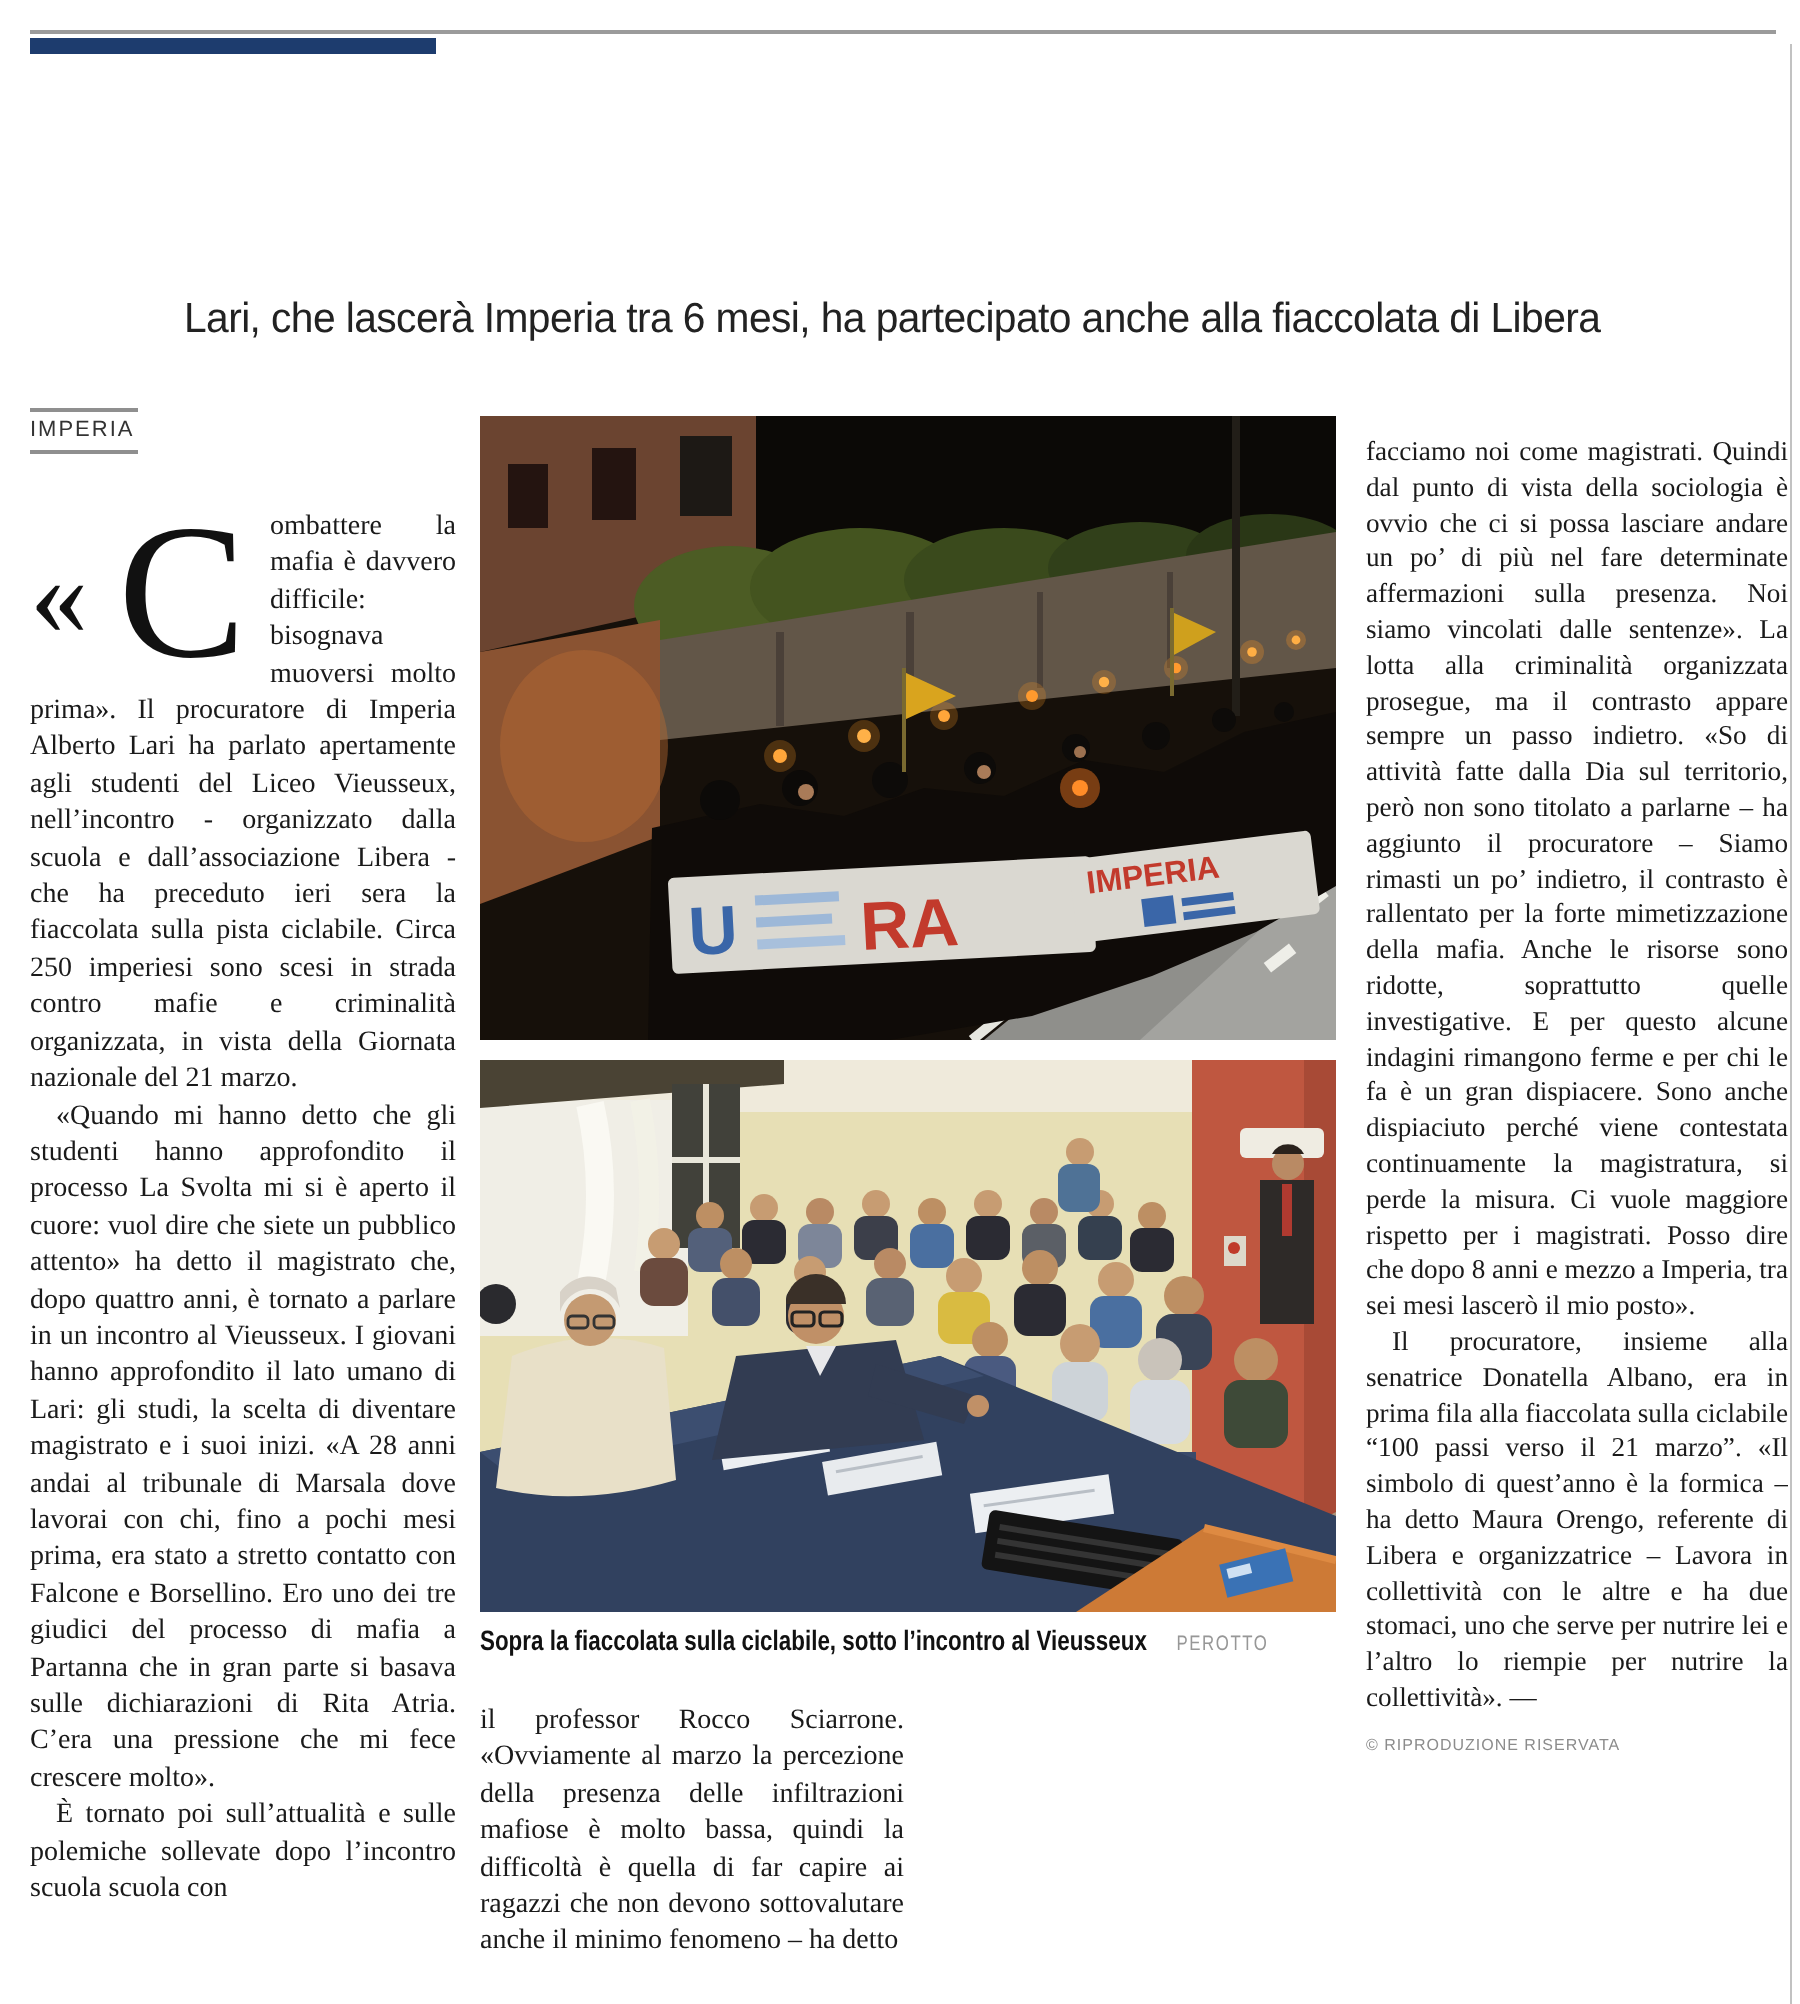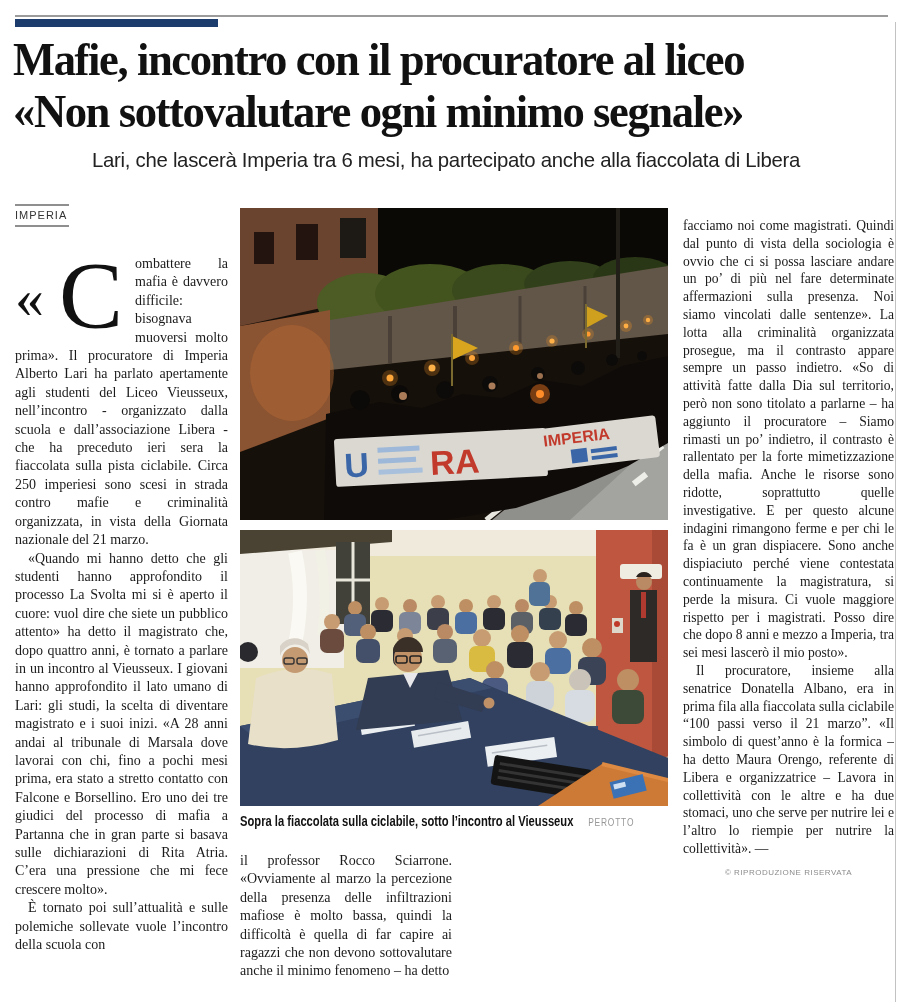--- a/index.html
+++ b/index.html
@@ -26,64 +26,60 @@
   .col{position:absolute;text-align:justify;font-size:14px;line-height:18.4px;overflow:hidden;margin-top:12px;}
   .col p{margin:0;}
   .col p.ind{text-indent:13px;font-family:Liberation Serif, serif;}
   .col1{left:15px;top:243px;width:213px;height:759px;}
   .col2{left:240px;top:840px;width:212px;height:162px;}
   .col3{left:456px;top:840px;width:212px;height:162px;}
   .col4{left:683px;top:205px;width:211px;height:797px;font-size:13.6px;line-height:17.8px;}
   .openq{float:left;width:44px;height:74px;font-size:58px;line-height:74px;
      padding-top:6px;letter-spacing:-6px;color:#111;}
   .dropc{float:left;width:76px;height:74px;font-size:96px;line-height:82px;color:#111;}
-  .copyright{text-align:center;font-family:"Liberation Sans",sans-serif;font-size:8px;
+  .copyright{text-align:left;font-family:"Liberation Sans",sans-serif;font-size:8px;
      letter-spacing:.5px;color:#8c8c8c;margin-top:6px;background:#fff;position:relative;}
   
   .photo{position:absolute;overflow:hidden;background:#111;}
   .photo svg{display:block;width:100%;height:100%;}
   .photo1{left:240px;top:208px;width:428px;height:312px;}
   .photo2{left:240px;top:530px;width:428px;height:276px;}
   .caption{left:240px;top:812px;width:440px;font-family:"Liberation Sans",sans-serif;white-space:nowrap;}
   .caption .cwrap{display:inline-block;transform:scaleX(.8);transform-origin:left center;}
   .caption .ctext{font-weight:bold;font-size:14px;color:#111;}
   .caption .ccredit{font-size:10.5px;color:#979797;letter-spacing:1px;margin-left:14px;}
 </style>
 </head>
 <body>
 
 <div class="page">
 
   <div class="abs top-rule"></div>
   <div class="abs accent-bar" id="accentBar" style="background: rgb(29, 60, 110);"></div>
   <div class="abs right-rule"></div>
 
-  <h1 class="abs headline" style="margin:0;">
-    <span class="hl">Mafie, incontro con il procuratore al liceo</span><br>
-    <span class="hl">«Non sottovalutare ogni minimo segnale»</span>
-  </h1>
 
   <h2 class="abs subhead" style="margin:0;font-weight:normal;">
     <span>Lari, che lascerà Imperia tra 6 mesi, ha partecipato anche alla fiaccolata di Libera</span>
   </h2>
 
   <div class="abs kicker">
     <span class="krule"></span>
     <span class="ktext">IMPERIA</span>
     <span class="krule"></span>
   </div>
 
   <div class="col col1">
     <p class="lead">
       <span class="openq">«</span>
       <span class="dropc">C</span>
       <span>ombattere la mafia è davvero difficile: bisognava muoversi molto prima». Il procuratore di Imperia Alberto Lari ha parlato apertamente agli studenti del Liceo Vieusseux, nell’incontro - organizzato dalla scuola e dall’associazione Libera - che ha preceduto ieri sera la fiaccolata sulla pista ciclabile. Circa 250 imperiesi sono scesi in strada contro mafie e criminalità organizzata, in vista della Giornata nazionale del 21 marzo.</span>
     </p>
     <p class="ind">«Quando mi hanno detto che gli studenti hanno approfondito il processo La Svolta mi si è aperto il cuore: vuol dire che siete un pubblico attento» ha detto il magistrato che, dopo quattro anni, è tornato a parlare in un incontro al Vieusseux. I giovani hanno approfondito il lato umano di Lari: gli studi, la scelta di diventare magistrato e i suoi inizi. «A 28 anni andai al tribunale di Marsala dove lavorai con chi, fino a pochi mesi prima, era stato a stretto contatto con Falcone e Borsellino. Ero uno dei tre giudici del processo di mafia a Partanna che in gran parte si basava sulle dichiarazioni di Rita Atria. C’era una pressione che mi fece crescere molto».</p>
-    <p class="ind">È tornato poi sull’attualità e sulle polemiche sollevate vuole l’incontro della scuola con</p>
+    <p class="ind">È tornato poi sull’attualità e sulle polemiche sollevate dopo l’incontro scuola scuola con</p>
   </div>
 
   <figure class="photo photo1 abs" style="margin:0;">
     <svg viewBox="0 0 428 312" preserveAspectRatio="none">
       <rect x="0" y="0" width="428" height="312" fill="#16100a"></rect>
       <rect x="0" y="0" width="428" height="72" fill="#0b0906"></rect>
 
       <polygon points="0,0 138,0 138,88 90,98 0,118" fill="#6b4430"></polygon>
       <rect x="14" y="24" width="20" height="32" fill="#241410"></rect>
       <rect x="56" y="16" width="22" height="36" fill="#241410"></rect>

